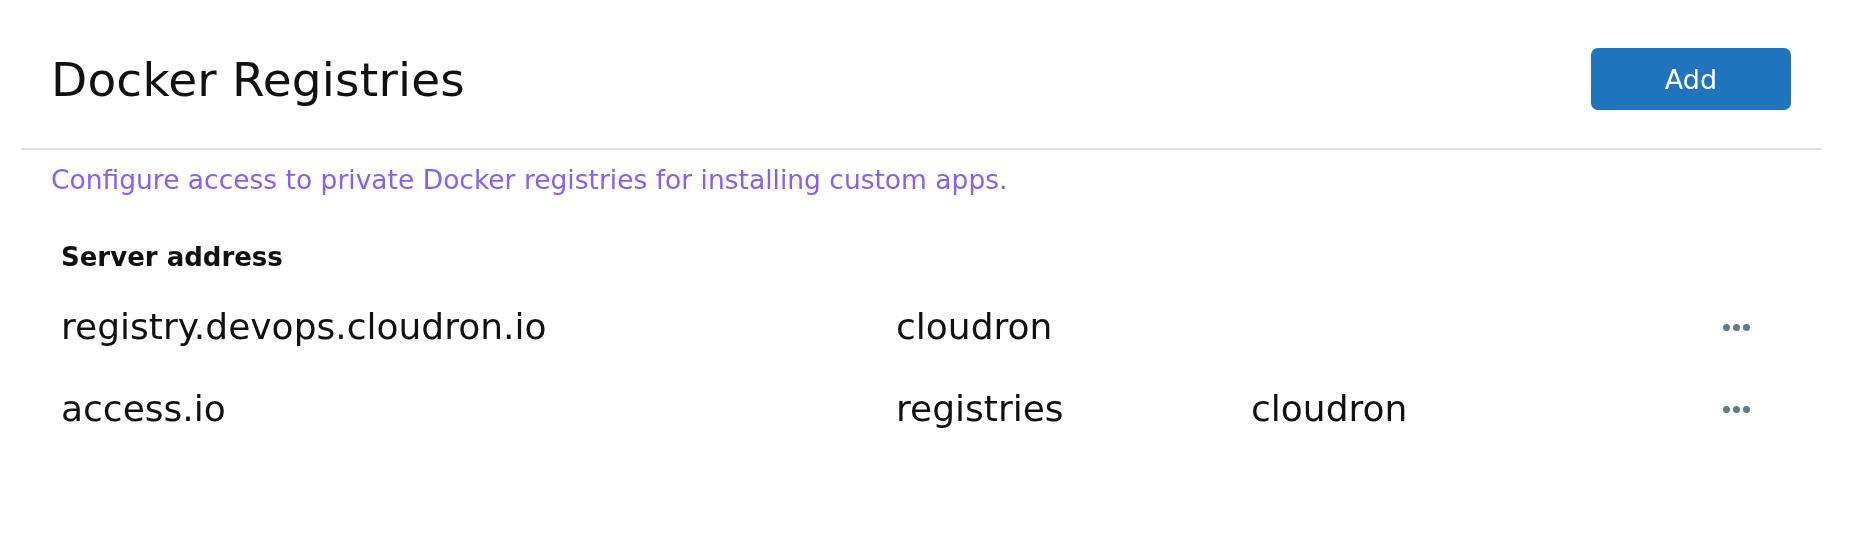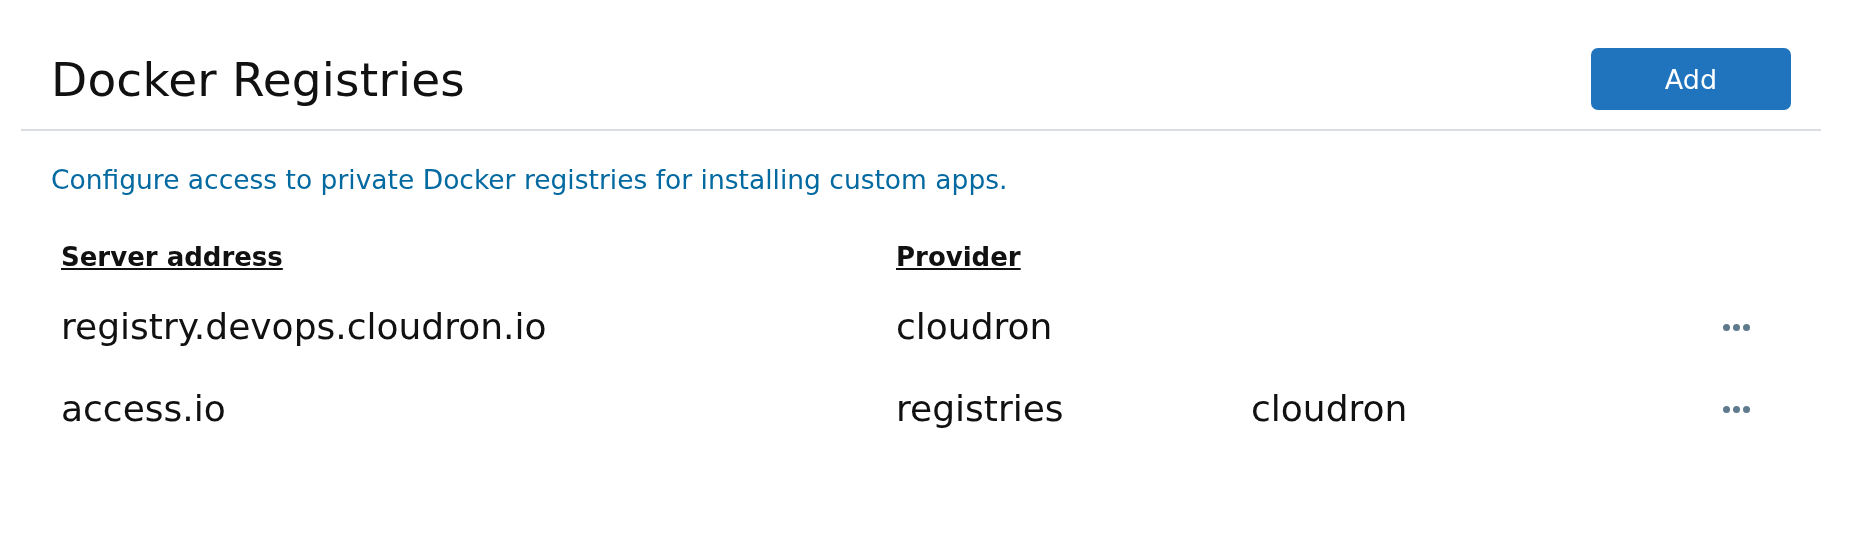--- a/index.html
+++ b/index.html
@@ -13,21 +13,21 @@
       position: relative;
       font-family: "DejaVu Sans", "Liberation Sans", sans-serif;
       color: #111111;
       overflow: hidden;
     }
     .header {
       position: absolute;
       left: 21px;
       top: 0;
       width: 1800px;
-      height: 131px;
+      height: 150px;
       border-bottom: 2px solid #dadde1;
       box-sizing: border-box;
     }
     .page-title {
       position: absolute;
       left: 30px;
       top: 48px;
       margin: 0;
       font-size: 47px;
       font-weight: 400;
@@ -50,21 +50,21 @@
       font-weight: 400;
       cursor: pointer;
       padding: 0;
     }
     .description {
       position: absolute;
       left: 51px;
       top: 160px;
       font-size: 26.5px;
       line-height: 40px;
-      color: #0369a1;
+      color: #8b5cf6;
       white-space: nowrap;
     }
     .table {
       position: absolute;
       left: 51px;
       top: 232px;
       width: 1770px;
     }
     .row {
       position: relative;
@@ -77,21 +77,20 @@
       position: absolute;
       top: 0;
       font-size: 36px;
       line-height: 50px;
       white-space: nowrap;
       color: #111111;
     }
     .row.head .cell {
       font-weight: 600;
       font-size: 26px;
-      text-decoration: underline;
     }
     .row.body .cell {
       top: 20px;
     }
     .c1 { left: 10px; }
     .c2 { left: 845px; }
     .c3 { left: 1200px; }
     .actions {
       position: absolute;
       left: 1665px;
@@ -117,21 +116,20 @@
 <div class="header">
   <h1 class="page-title">Docker Registries</h1>
   <button class="add-button">Add</button>
 </div>
 
 <div class="description">Configure access to private Docker registries for installing custom apps.</div>
 
 <div class="table">
   <div class="row head">
     <span class="cell c1">Server address</span>
-    <span class="cell c2">Provider</span>
   </div>
 
   <div class="row body">
     <span class="cell c1">registry.devops.cloudron.io</span>
     <span class="cell c2">cloudron</span>
     <div class="actions">
       <span class="dot"></span>
       <span class="dot"></span>
       <span class="dot"></span>
     </div>

